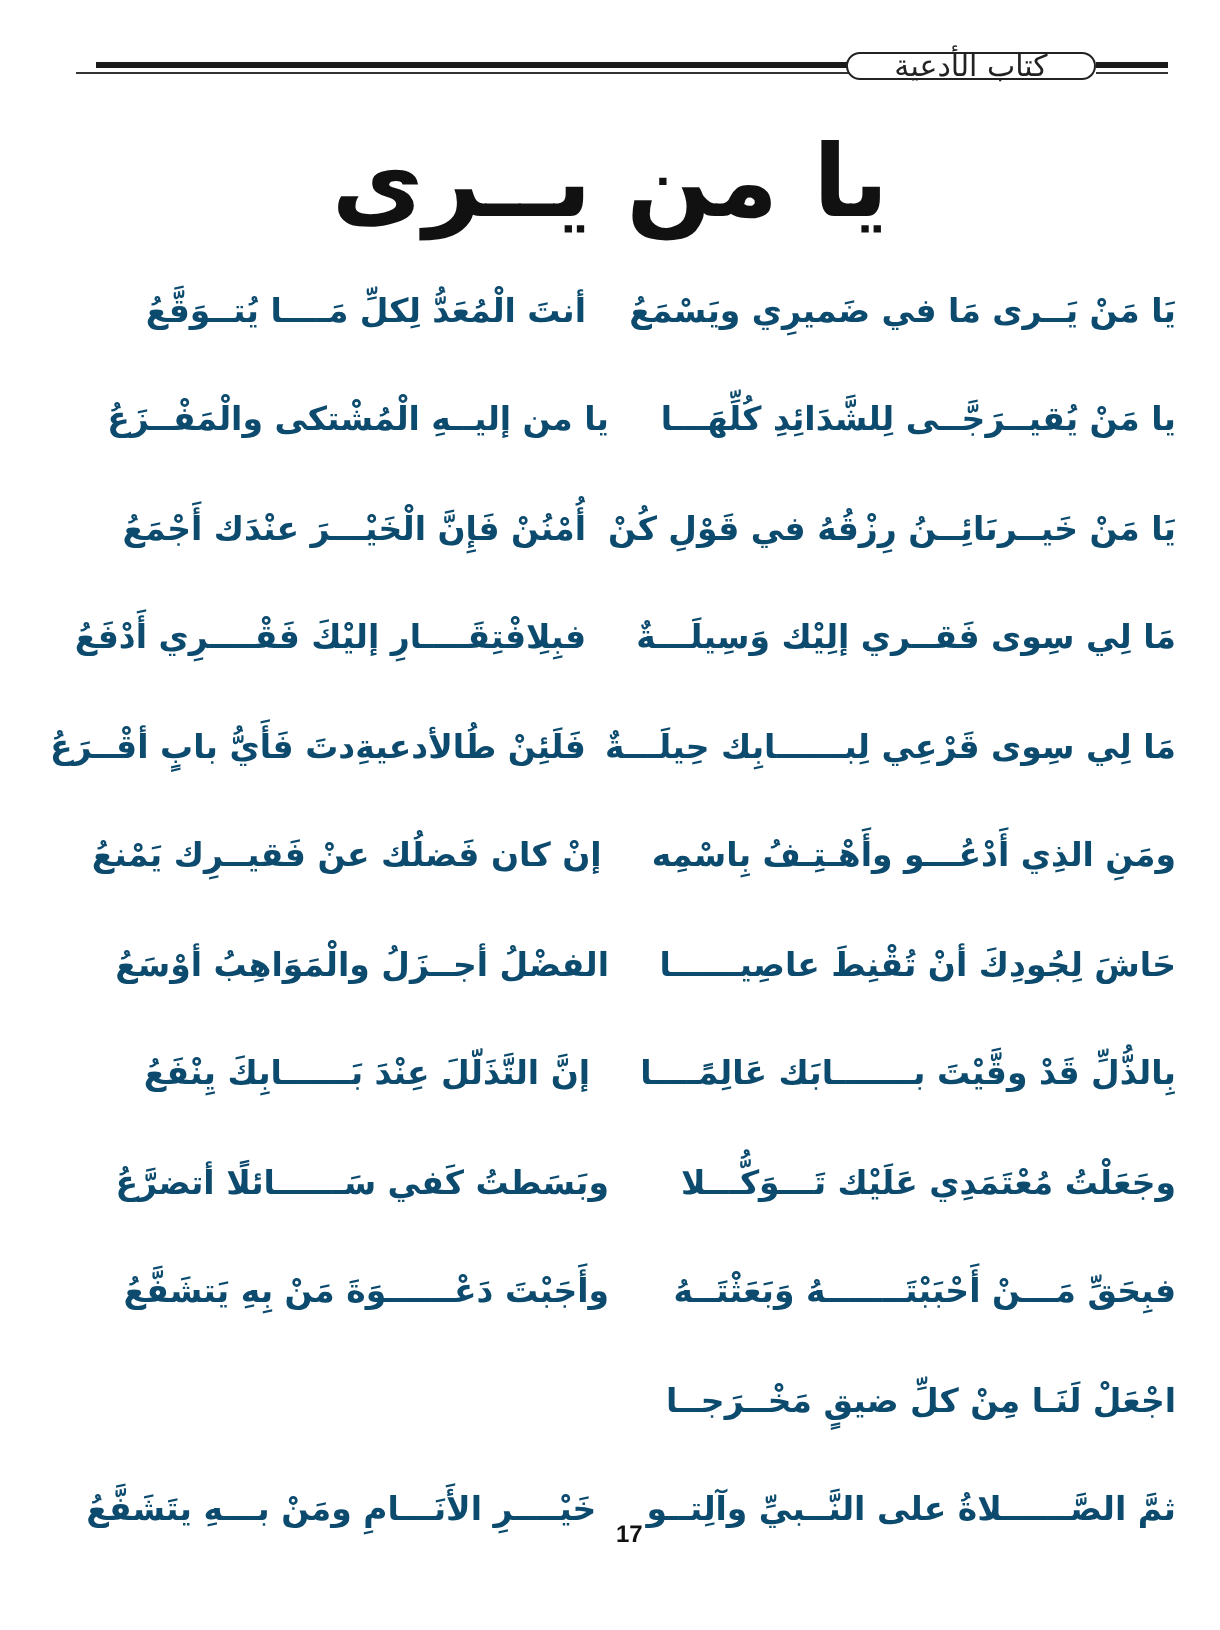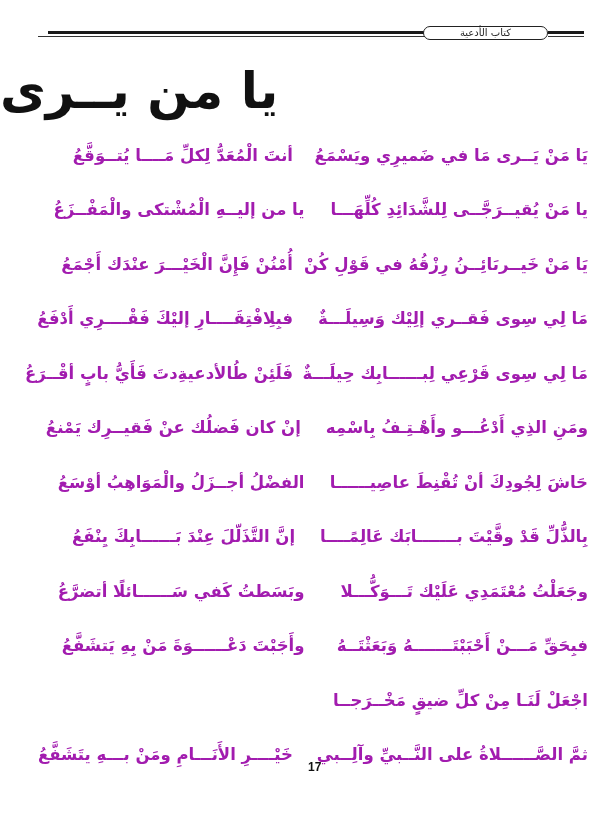--- a/index.html
+++ b/index.html
@@ -56,34 +56,34 @@
     }
     .header-badge {
       position: absolute;
       top: 26px;
       left: 423px;
       width: 125px;
       height: 14px;
       border: 1px solid #222;
       border-radius: 8px;
       box-sizing: border-box;
-      font-size: 10px;
+      font-size: 15px;
       line-height: 12px;
       text-align: center;
       direction: rtl;
       background: #fff;
       color: #222;
       letter-spacing: 1px;
     }
     .title {
       position: absolute;
       top: 56px;
       left: 0;
       width: 610px;
-      text-align: left;
+      text-align: center;
       direction: rtl;
       font-family: "DejaVu Sans", sans-serif;
       font-weight: bold;
       font-size: 50px;
       line-height: 70px;
       color: #111;
     }
     .poem {
       position: absolute;
       top: 128px;
@@ -97,21 +97,21 @@
       height: 54.5px;
       align-items: center;
     }
     .hemistich {
       width: 270px;
       direction: rtl;
       text-align: right;
       font-family: "DejaVu Sans", sans-serif;
       font-weight: bold;
       font-size: 16.5px;
-      color: #a21caf;
+      color: #0c4a6e;
       white-space: nowrap;
     }
     .hemistich.first {
       padding-right: 0;
       padding-left: 25px;
     }
     .hemistich.second {
       padding-left: 18px;
       text-align: right;
     }
@@ -176,18 +176,18 @@
     <div class="hemistich second">وبَسَطتُ كَفي سَــــــائلًا أتضرَّعُ</div>
   </div>
   <div class="verse">
     <div class="hemistich first">فبِحَقِّ مَـــنْ أَحْبَبْتَـــــــهُ وَبَعَثْتَــهُ</div>
     <div class="hemistich second">وأَجَبْتَ دَعْــــــوَةَ مَنْ بِهِ يَتشَفَّعُ</div>
   </div>
   <div class="verse">
     <div class="hemistich first">اجْعَلْ لَنَـا مِنْ كلِّ ضيقٍ مَخْــرَجــا</div>
   </div>
   <div class="verse">
-    <div class="hemistich first">ثمَّ الصَّــــــلاةُ على النَّــبيِّ وآلِــبي</div>
+    <div class="hemistich first">ثمَّ الصَّــــــلاةُ على النَّــبيِّ وآلِتــو</div>
     <div class="hemistich second">خَيْــــرِ الأَنَـــامِ ومَنْ بـــهِ يتَشَفَّعُ</div>
   </div>
 </div>
 
 <div class="page-number">17</div>
 
 </body></html>

